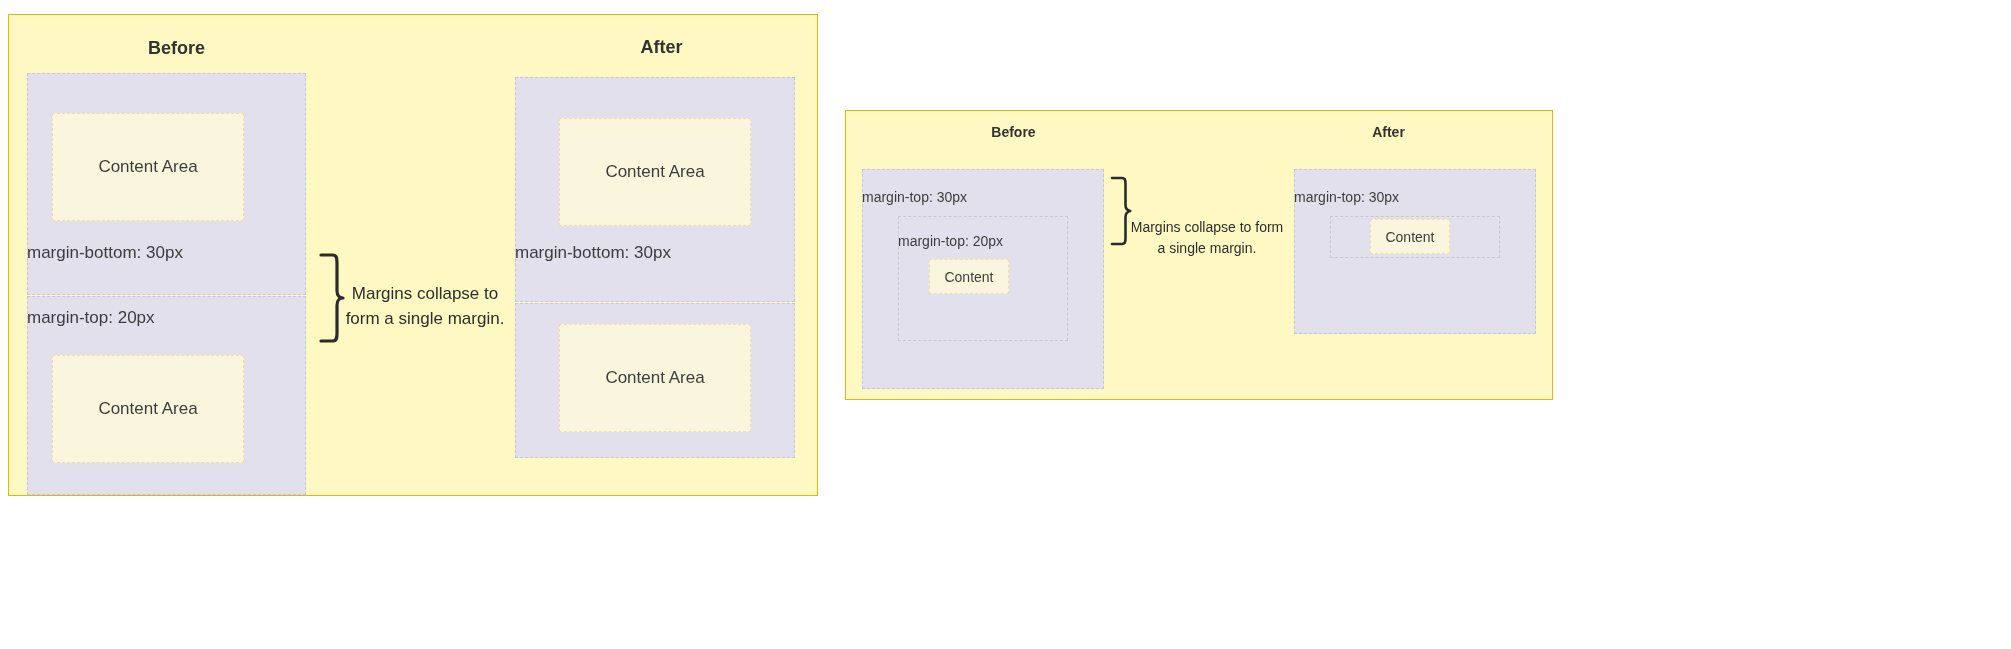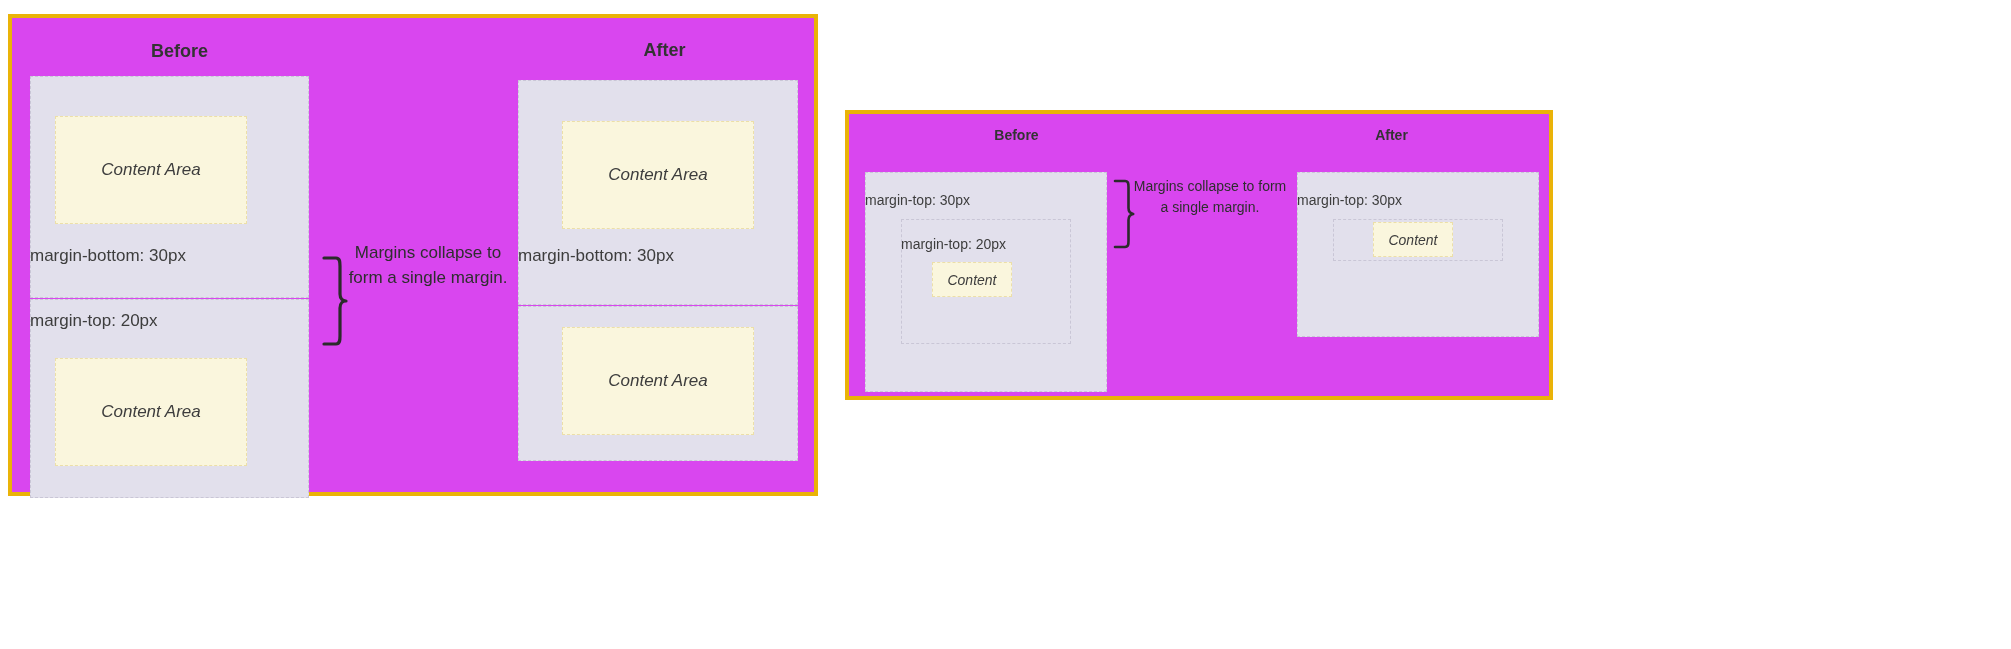--- a/index.html
+++ b/index.html
@@ -8,22 +8,22 @@
     background:#ffffff;
     font-family:"Liberation Sans", sans-serif;
     -webkit-font-smoothing:antialiased;
     overflow:hidden;
     position:relative;
   }
 
   
   .card{
     position:absolute;
-    background:#d946ef;
-    border:4px solid #eab308;
+    background:#fef9c3;
+    border:1px solid #eab308;
     box-sizing:border-box;
   }
 
   
   .col-title{
     position:absolute;
     font-weight:bold;
     color:#333333;
     text-align:center;
     white-space:nowrap;
@@ -43,21 +43,20 @@
   
   .contentbox{
     position:absolute;
     background:#faf6dd;
     border:1px dashed #ecdfa8;
     box-sizing:border-box;
     display:flex;
     align-items:center;
     justify-content:center;
     color:#3d3d3d;
-    font-style:italic;
   }
 
   
   .lbl{
     position:absolute;
     color:#3d3d3d;
     white-space:nowrap;
   }
 
   
@@ -69,20 +68,21 @@
     display:flex;
     align-items:center;
     justify-content:center;
     overflow:hidden;
   }
   .brace svg{display:block;}
   .caption{
     position:absolute;
     color:#2e2e2e;
     text-align:center;
+    margin-top:44px;
   }
 
   
   #card1{left:8px;  top:14px;  width:810px; height:482px;}
 
   #c1-before-title{left:60px;  top:23px;  width:215px; font-size:18px;}
   #c1-after-title {left:545px; top:22px;  width:215px; font-size:18px;}
 
   
   #c1-b-box1{left:18px; top:58px;  width:279px; height:222px;}

